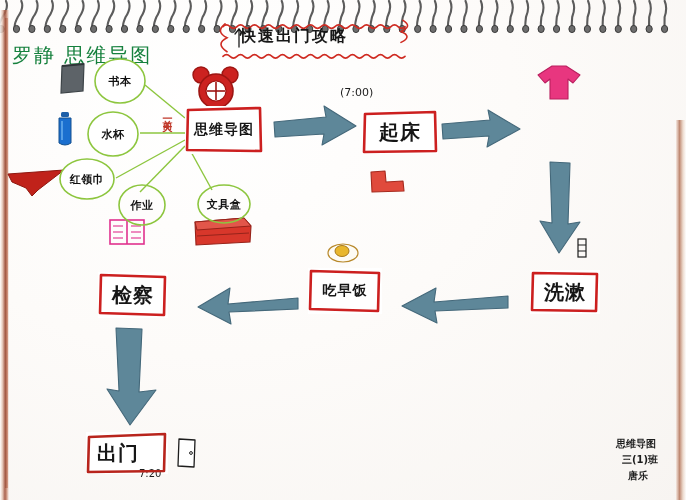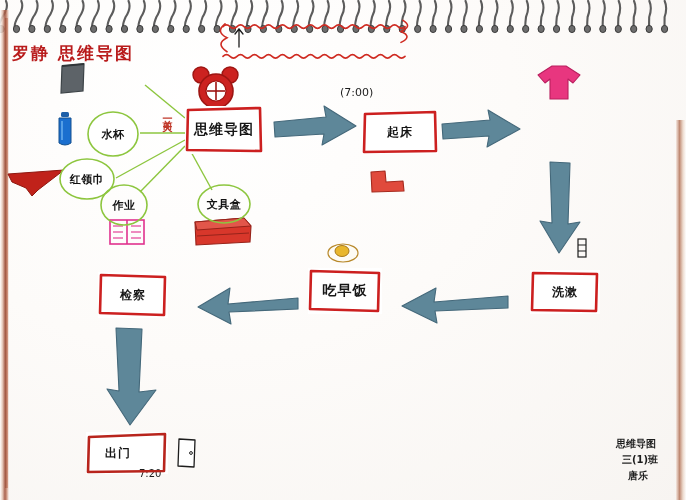--- a/index.html
+++ b/index.html
@@ -35,38 +35,38 @@
   
   .hw{
     font-family:"DejaVu Sans","Liberation Sans",sans-serif;
     color:#1b1b1b;white-space:nowrap;
   }
   .box{
     position:absolute;background:#ffffff;
     display:flex;align-items:center;justify-content:center;
   }
   .box .bx-label{
-    position:relative;z-index:3;font-size:12px;letter-spacing:1px;
+    position:relative;z-index:3;font-size:20px;letter-spacing:1px;
     color:#161616;font-weight:600;
   }
   .boxframe{position:absolute;left:0;top:0;width:100%;height:100%;z-index:2;}
   .circ{
     position:absolute;display:flex;align-items:center;justify-content:center;
   }
   .circ .c-label{
     position:relative;z-index:3;font-size:11px;color:#121212;font-weight:600;
     letter-spacing:.5px;
   }
   .circframe{position:absolute;left:0;top:0;width:100%;height:100%;z-index:2;}
   .vtxt{
     position:absolute;writing-mode:vertical-rl;font-size:10px;color:#c0392b;
     font-weight:700;letter-spacing:1px;
   }
   .title{
-    position:absolute;font-size:17px;font-weight:700;color:#b91c1c;letter-spacing:2px;
+    position:absolute;font-size:20px;font-weight:400;color:#15803d;letter-spacing:2px;
   }
   .banner-text{
     position:absolute;font-size:16px;font-weight:700;color:#171717;letter-spacing:2px;
   }
   .sig{
     position:absolute;font-size:10px;color:#1d1d1d;line-height:1.25;font-weight:600;
     text-align:left;
   }
   .timelabel{position:absolute;font-size:11px;color:#1c1c1c;}
   .subtime{position:absolute;font-size:11px;color:#1c1c1c;}
@@ -173,20 +173,21 @@
 
   <div class="edge-left"></div>
   <div class="edge-left2"></div>
   <div class="edge-right"></div>
 
   <div class="title hw" style="left:12px;top:42px;">罗静 思维导图</div>
 
   <svg style="position:absolute;left:215px;top:18px;" width="200" height="52" viewBox="0 0 200 52">
     <path id="cloudpath" fill="none" stroke="#cf2b22" stroke-width="1.6" stroke-linecap="round" d="M8 8.64 Q11.5 5.24 15 8.64 Q18.5 12.040000000000001 22 8.64 Q25.5 5.24 29 8.64 Q32.5 12.040000000000001 36 8.64 Q39.5 5.24 43 8.64 Q46.5 12.040000000000001 50 8.64 Q53.5 5.24 57 8.64 Q60.5 12.040000000000001 64 8.64 Q67.5 5.24 71 8.64 Q74.5 12.040000000000001 78 8.64 Q81.5 5.24 85 8.64 Q88.5 12.040000000000001 92 8.64 Q95.5 5.24 99 8.64 Q102.5 12.040000000000001 106 8.64 Q109.5 5.24 113 8.64 Q116.5 12.040000000000001 120 8.64 Q123.5 5.24 127 8.64 Q130.5 12.040000000000001 134 8.64 Q137.5 5.24 141 8.64 Q144.5 12.040000000000001 148 8.64 Q151.5 5.24 155 8.64 Q158.5 12.040000000000001 162 8.64 Q165.5 5.24 169 8.64 Q172.5 12.040000000000001 176 8.64 Q179.5 5.24 183 8.64 Q186.5 12.040000000000001 190 8.64 M188 2.4000000000000004 q10 6 -2 11 q12 5 0 11 M8 38.400000000000006 Q11.5 35.00000000000001 15 38.400000000000006 Q18.5 41.800000000000004 22 38.400000000000006 Q25.5 35.00000000000001 29 38.400000000000006 Q32.5 41.800000000000004 36 38.400000000000006 Q39.5 35.00000000000001 43 38.400000000000006 Q46.5 41.800000000000004 50 38.400000000000006 Q53.5 35.00000000000001 57 38.400000000000006 Q60.5 41.800000000000004 64 38.400000000000006 Q67.5 35.00000000000001 71 38.400000000000006 Q74.5 41.800000000000004 78 38.400000000000006 Q81.5 35.00000000000001 85 38.400000000000006 Q88.5 41.800000000000004 92 38.400000000000006 Q95.5 35.00000000000001 99 38.400000000000006 Q102.5 41.800000000000004 106 38.400000000000006 Q109.5 35.00000000000001 113 38.400000000000006 Q116.5 41.800000000000004 120 38.400000000000006 Q123.5 35.00000000000001 127 38.400000000000006 Q130.5 41.800000000000004 134 38.400000000000006 Q137.5 35.00000000000001 141 38.400000000000006 Q144.5 41.800000000000004 148 38.400000000000006 Q151.5 35.00000000000001 155 38.400000000000006 Q158.5 41.800000000000004 162 38.400000000000006 Q165.5 35.00000000000001 169 38.400000000000006 Q172.5 41.800000000000004 176 38.400000000000006 Q179.5 35.00000000000001 183 38.400000000000006 Q186.5 41.800000000000004 190 38.400000000000006 M10 5.76 q-10 8 2 14 q-12 6 0 14"></path>
   </svg>
+  <div class="banner-text hw" style="left:240px;top:26px;">快速出门攻略</div>
 
   <svg style="position:absolute;left:232px;top:26px;" width="14" height="22" viewBox="0 0 14 22">
     <path d="M7 21 L7 3 M7 3 L3 8 M7 3 L11 8" stroke="#1c1c1c" stroke-width="1.3" fill="none" stroke-linecap="round"></path>
   </svg>
 
   <svg style="position:absolute;left:0;top:0;" width="686" height="500">
     <g stroke="#8dc63f" stroke-width="1.4" fill="none">
       <line x1="145" y1="85" x2="185" y2="118"></line>
       <line x1="140" y1="133" x2="185" y2="133"></line>
       <line x1="116" y1="178" x2="185" y2="140"></line>
@@ -220,36 +221,42 @@
     <line x1="23" y1="14" x2="33" y2="14" stroke="#e0318e" stroke-width="1.1"></line>
     <line x1="23" y1="20" x2="33" y2="20" stroke="#e0318e" stroke-width="1.1"></line>
   </svg>
 
   <svg style="position:absolute;left:192px;top:212px;" width="62" height="36" viewBox="0 0 62 36">
     <path d="M3 10 L52 6 L59 14 L58 30 L4 33 Z" fill="#d8372b" stroke="#97231a" stroke-width="1.1"></path>
     <path d="M3 10 L52 6 L59 14 L5 18 Z" fill="#e2564a" stroke="#97231a" stroke-width="1"></path>
     <line x1="5" y1="24" x2="57" y2="21" stroke="#97231a" stroke-width="1"></line>
   </svg>
 
+  <div class="circ" style="left:93px;top:57px;width:54px;height:48px;">
+    <svg class="circframe" viewBox="0 0 54 48">
+      <ellipse cx="27" cy="24" rx="25" ry="22" fill="#ffffff" stroke="#8dc63f" stroke-width="1.6"></ellipse>
+    </svg>
+    <span class="c-label hw">书本</span>
+  </div>
 
   <div class="circ" style="left:86px;top:110px;width:54px;height:48px;">
     <svg class="circframe" viewBox="0 0 54 48">
       <ellipse cx="27" cy="24" rx="25" ry="22" fill="#ffffff" stroke="#8dc63f" stroke-width="1.6"></ellipse>
     </svg>
     <span class="c-label hw">水杯</span>
   </div>
 
   <div class="circ" style="left:58px;top:157px;width:58px;height:44px;">
     <svg class="circframe" viewBox="0 0 58 44">
       <ellipse cx="29" cy="22" rx="27" ry="20" fill="#ffffff" stroke="#8dc63f" stroke-width="1.6"></ellipse>
     </svg>
     <span class="c-label hw">红领巾</span>
   </div>
 
-  <div class="circ" style="left:99px;top:183px;width:50px;height:44px;justify-content:center;">
+  <div class="circ" style="left:117px;top:183px;width:50px;height:44px;justify-content:center;">
     <svg class="circframe" viewBox="0 0 50 44">
       <ellipse cx="25" cy="22" rx="23" ry="20" fill="none" stroke="#8dc63f" stroke-width="1.6"></ellipse>
     </svg>
     <span class="c-label hw">作业</span>
   </div>
 
   <div class="circ" style="left:196px;top:183px;width:56px;height:42px;">
     <svg class="circframe" viewBox="0 0 56 42">
       <ellipse cx="28" cy="21" rx="26" ry="19" fill="none" stroke="#8dc63f" stroke-width="1.6"></ellipse>
     </svg>

